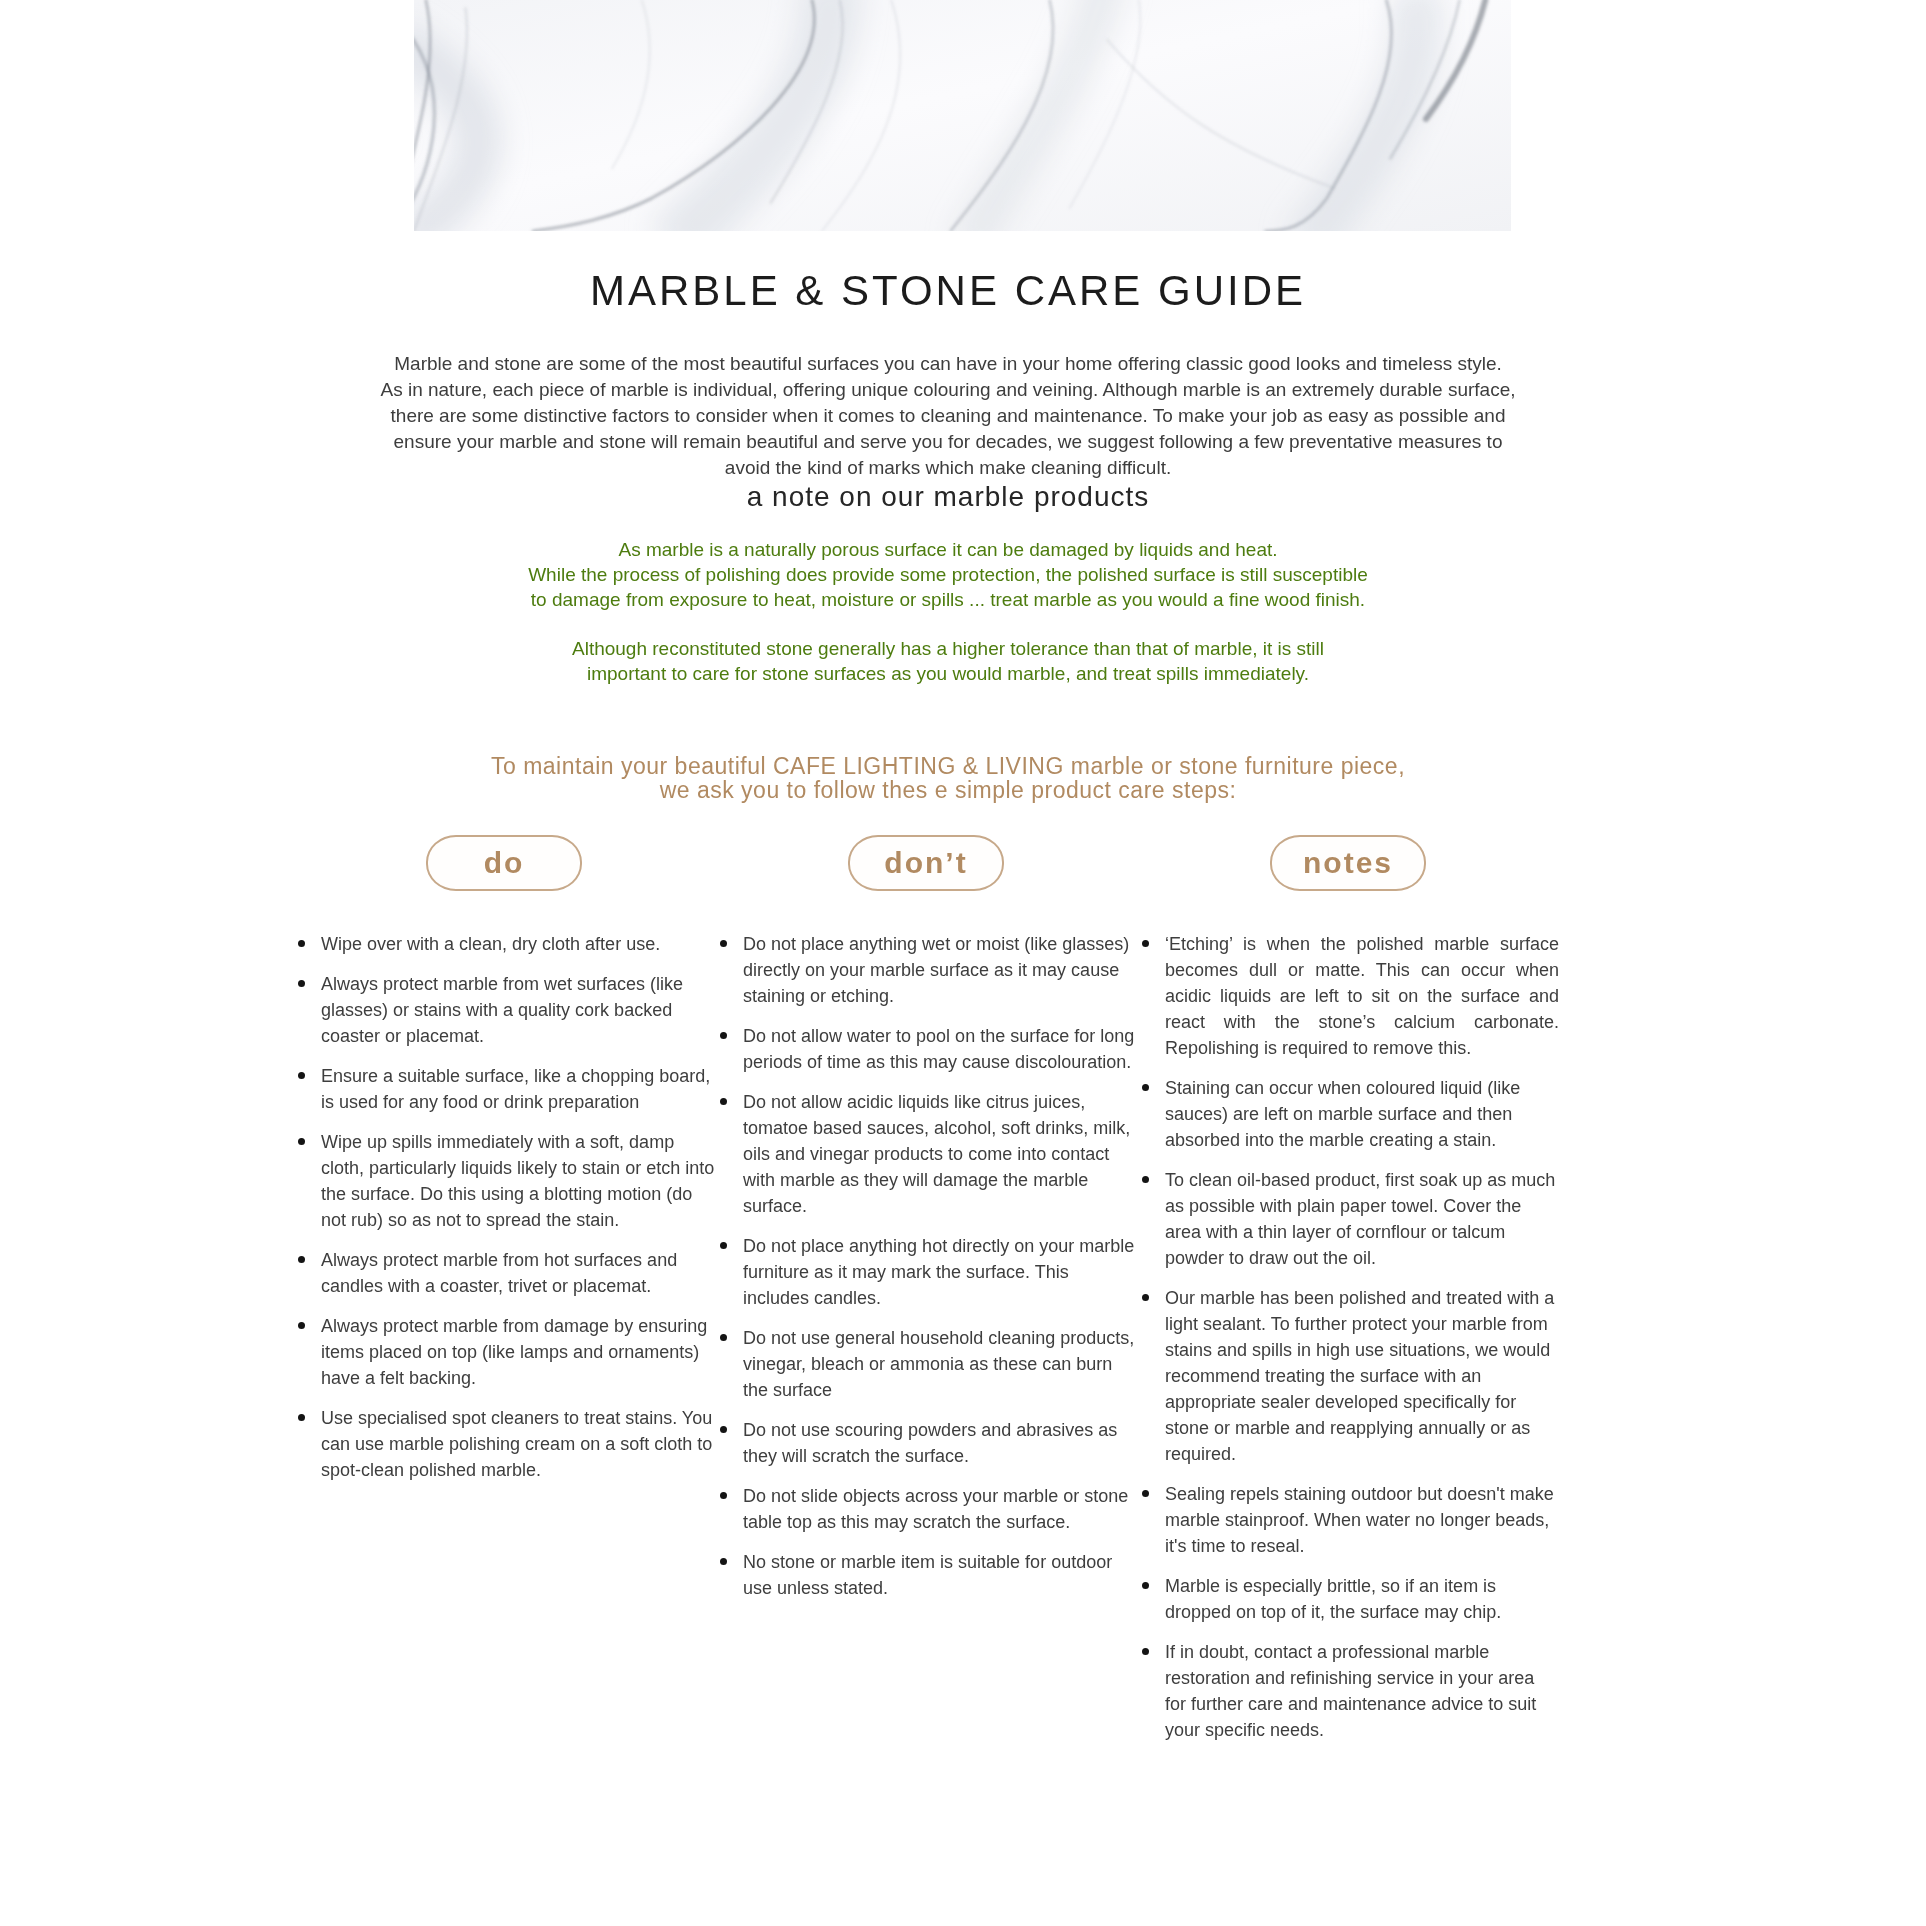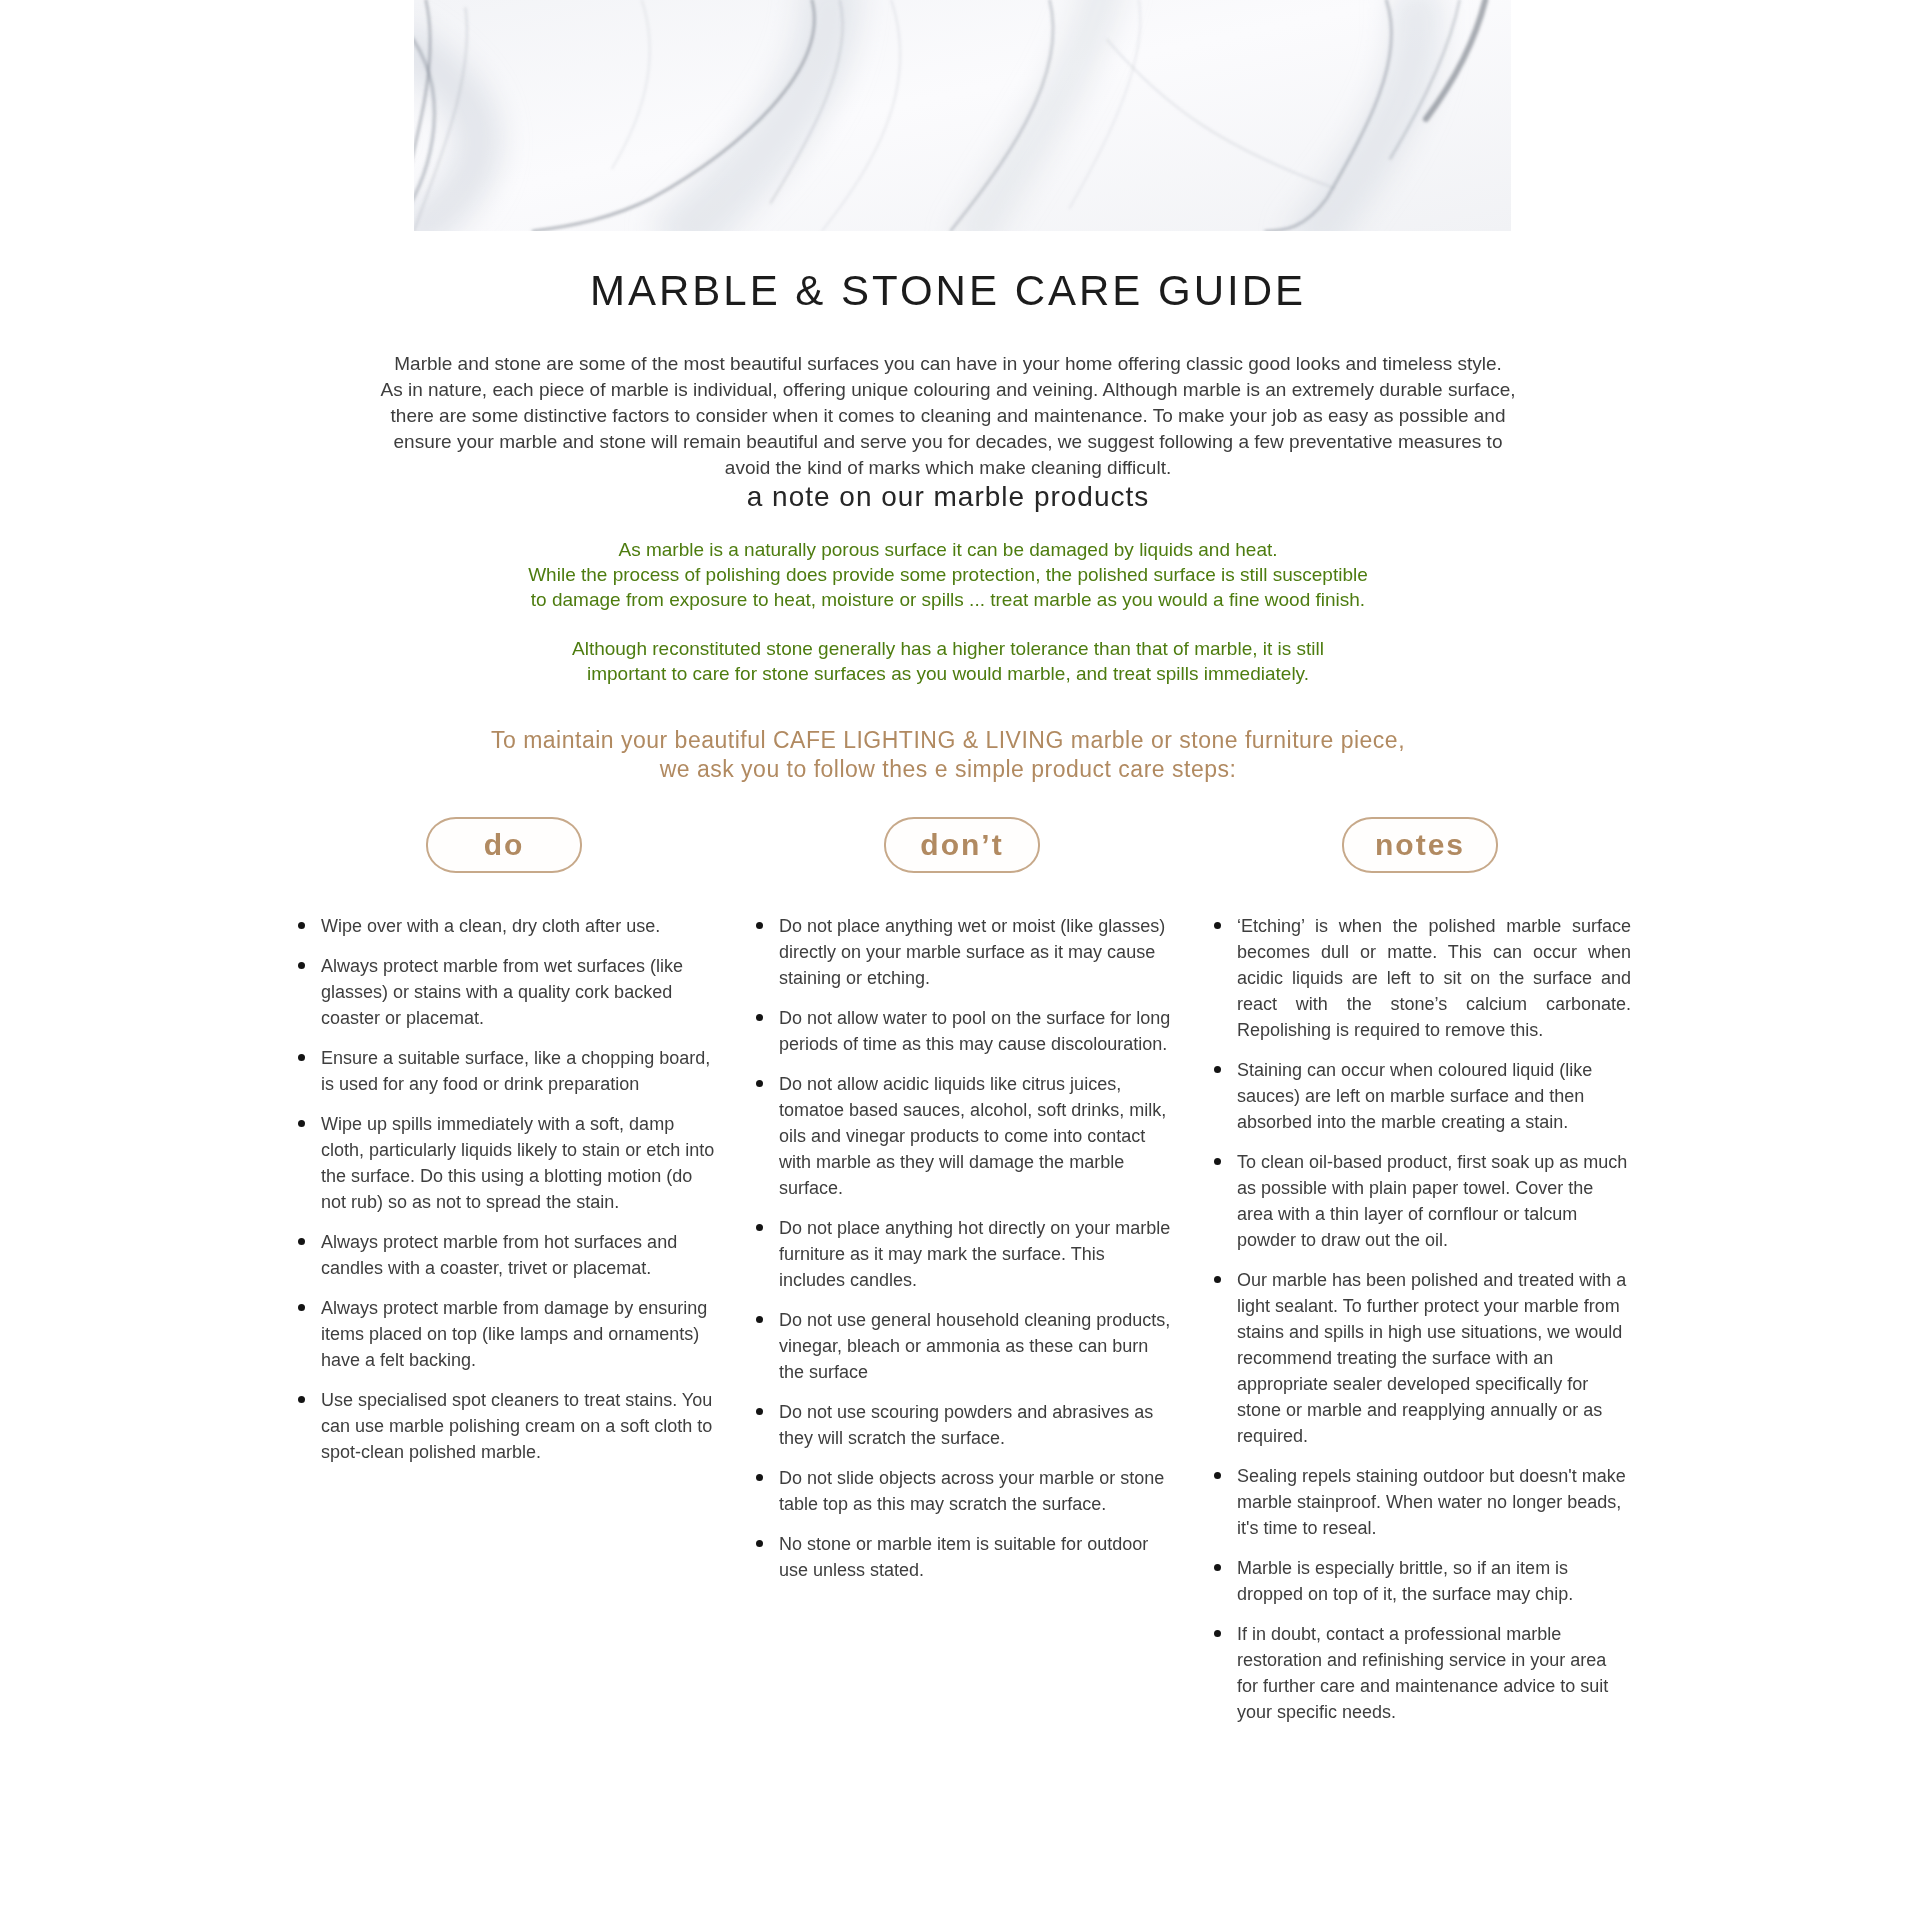--- a/index.html
+++ b/index.html
@@ -21,26 +21,26 @@
     margin:36px auto 0 auto;width:1297px;font-size:19px;line-height:26px;
     white-space:pre-line;color:#3d3d3d;
   }
   .note-heading{
     font-size:28px;font-weight:400;letter-spacing:1px;color:#262626;
   }
   .note-body{
     margin-top:24px;font-size:19px;line-height:25px;white-space:pre-line;color:#4d7c0f;
   }
   .lead-in{
-    margin-top:40px;font-size:23px;line-height:29px;white-space:pre-line;
+    margin-top:68px;font-size:23px;line-height:24px;white-space:pre-line;
     color:#b18a61;letter-spacing:0.5px;
   }
   .columns{
     margin:33px 0 0 293px;display:grid;
-    grid-template-columns:422px 422px 422px;column-gap:36px;
+    grid-template-columns:422px 422px 422px;
     text-align:left;
   }
   .pill{
     width:152px;height:52px;margin:0 auto;border:2px solid #c7a98a;border-radius:30px/27px;
     display:flex;align-items:center;justify-content:center;background:#fffefd;
   }
   .pill-label{
     font-size:30px;font-weight:700;color:#b18a61;letter-spacing:2px;
   }
   ul.care-list{

